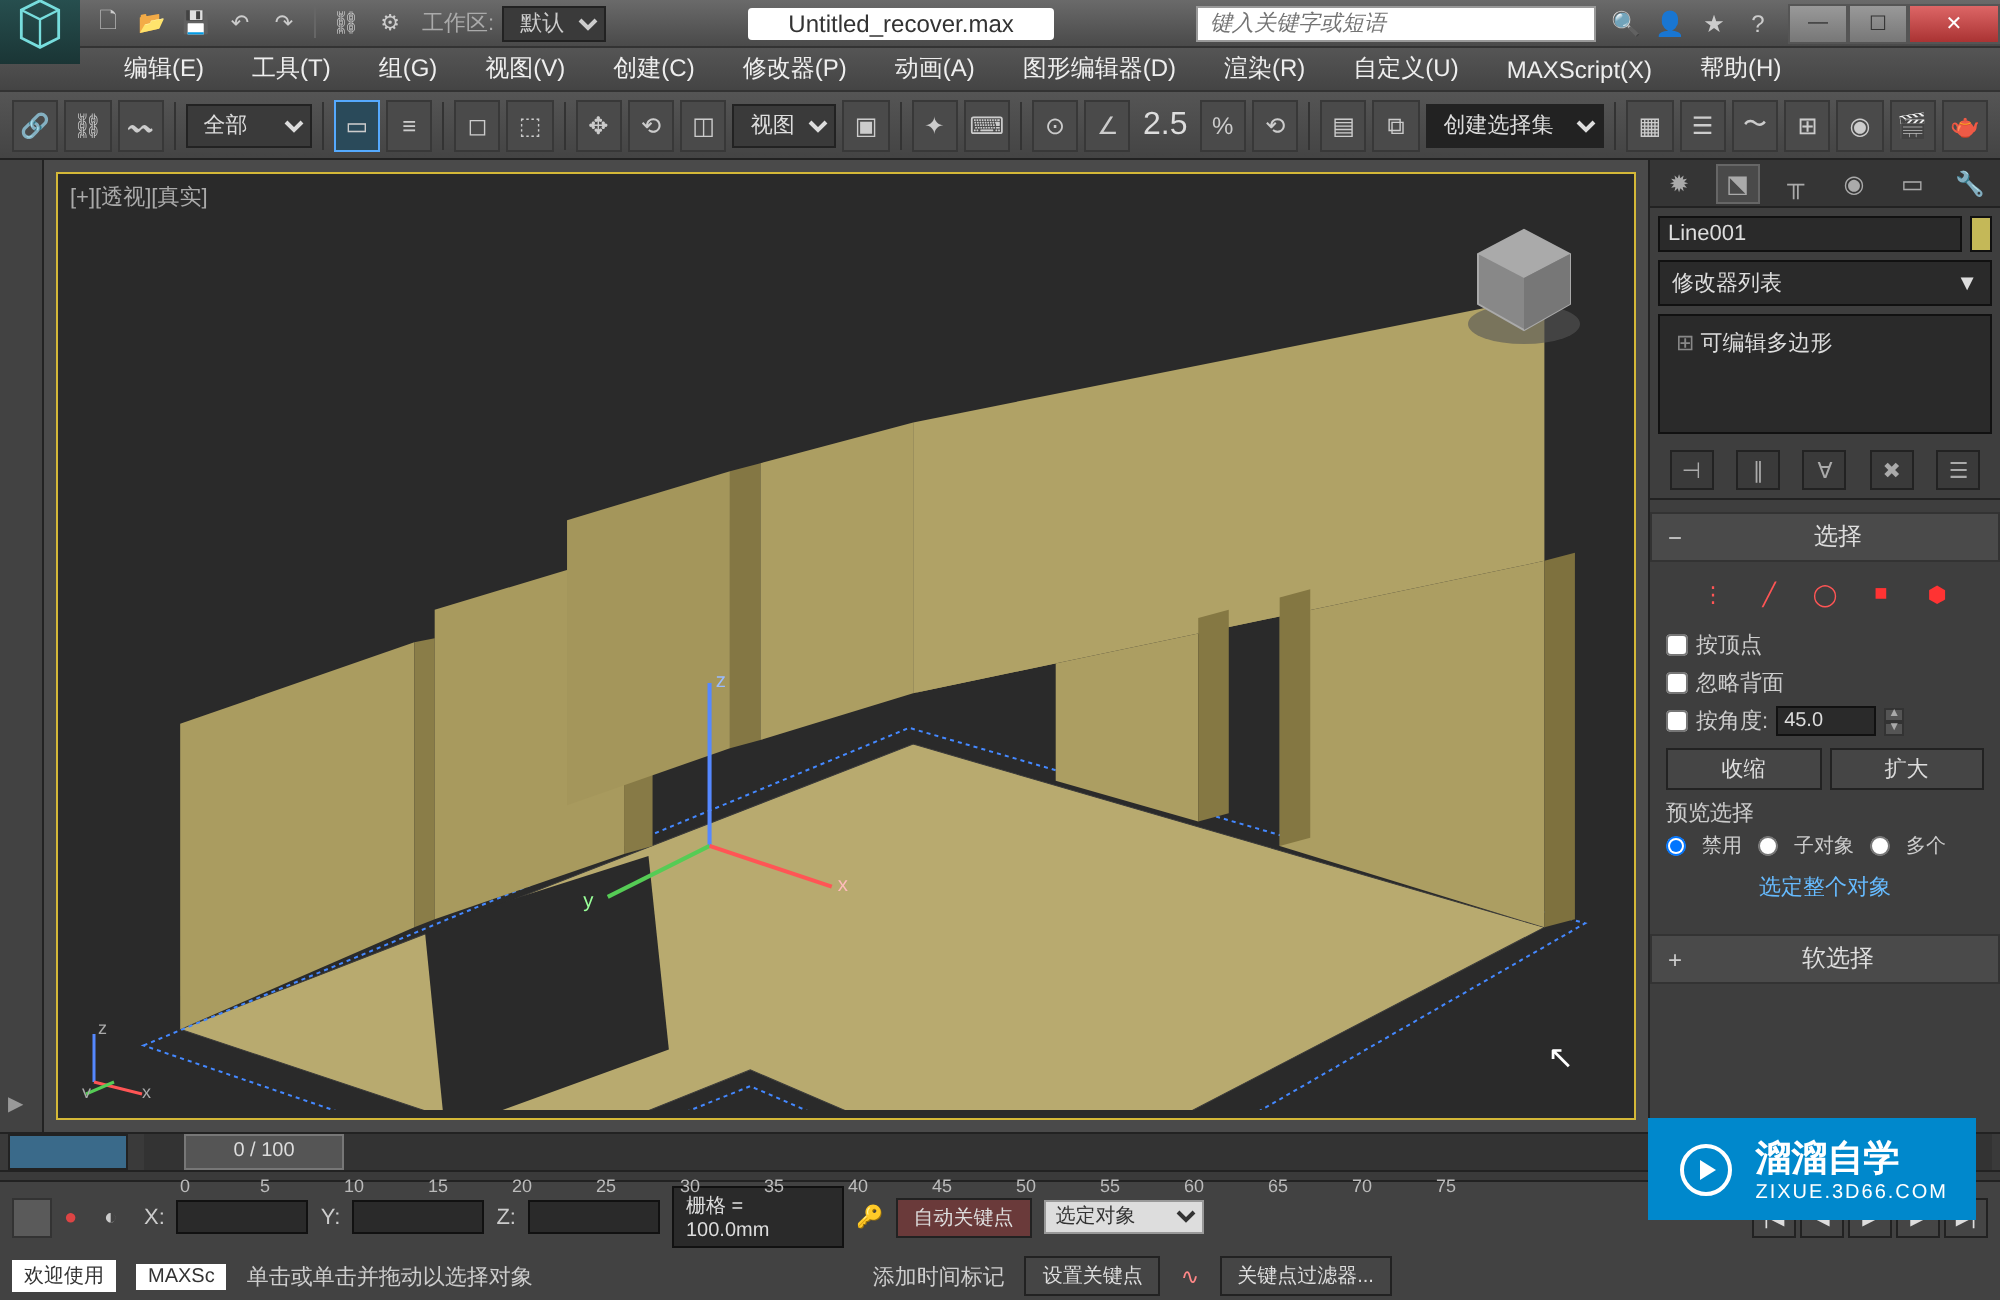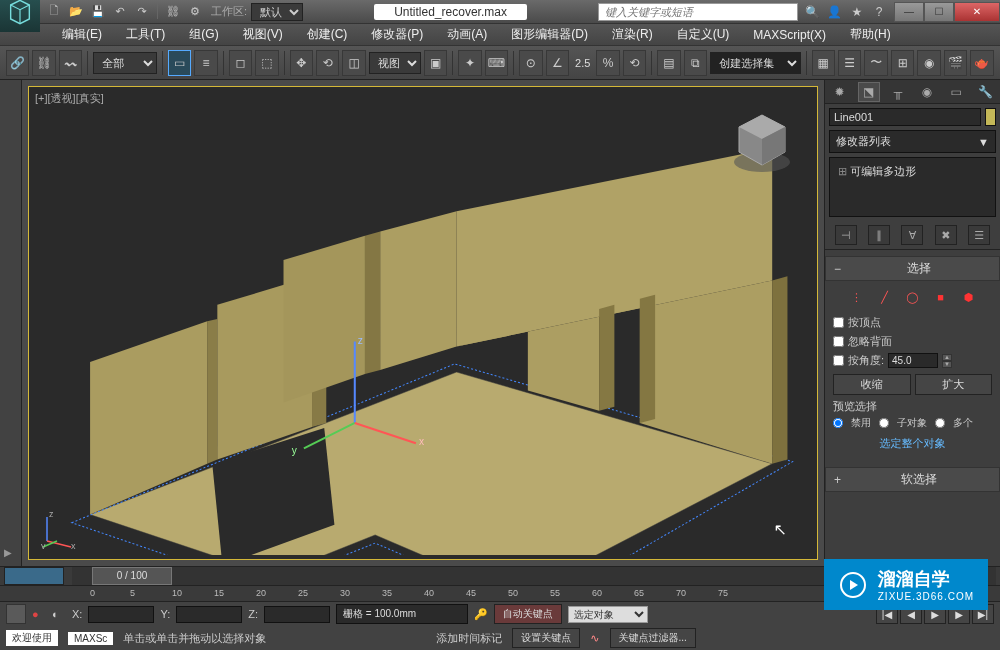--- a/index.html
+++ b/index.html
@@ -26,21 +26,21 @@
 
 .menubar { height: 22px; background: linear-gradient(#555, #444); display: flex; align-items: center; padding-left: 50px; border-bottom: 1px solid #333; }
 .menu-item { color: #eee; font-size: 12px; padding: 17px 12px; cursor: pointer; }
 
 
 .toolbar { height: 34px; background: linear-gradient(#555, #444); display: flex; align-items: center; padding: 0 6px; gap: 3px; border-bottom: 1px solid #222; }
 .tb-btn { width: 26px; height: 26px; display: flex; align-items: center; justify-content: center; background: #4a4a4a; border: 1px solid #383838; color: #ccc; font-size: 12px; cursor: pointer; }
 .tb-btn.active { background: #2a4a5a; border-color: #5af; }
 .tb-sep { width: 1px; height: 24px; background: #333; margin: 0 2px; }
 .tb-select { background: #3a3a3a; color: #ddd; border: 1px solid #222; font-size: 11px; padding: 2px 4px; height: 22px; }
-.tb-text { color: #ddd; font-size: 11px; margin: 0 3px; }
+.tb-text { color: #ddd; font-size: 16px; margin: 0 3px; }
 
 
 .main { display: flex; height: calc(100% - 164px); }
 .left-gutter { width: 22px; background: #424242; border-right: 1px solid #222; position: relative; }
 .left-gutter .arrow { position: absolute; bottom: 8px; left: 4px; color: #999; font-size: 10px; }
 
 
 .viewport-wrap { flex: 1; background: #4a4a4a; padding: 6px; position: relative; }
 .viewport { width: 100%; height: 100%; background: #2a2a2a; border: 1px solid #d4b838; position: relative; overflow: hidden; }
 .vp-label { position: absolute; top: 4px; left: 6px; color: #aaa; font-size: 11px; }
@@ -365,21 +365,21 @@
   <div class="status-row">
     <div style="width:20px;height:20px;background:#5a5a5a;border:1px solid #333"></div>
     <div style="width:14px;color:#d44">●</div>
     <div style="width:14px;color:#ccc">◐</div>
     <span>X:</span>
     <input class="status-field" style="width: 66px;">
     <span>Y:</span>
     <input class="status-field" style="width: 66px;">
     <span>Z:</span>
     <input class="status-field" style="width: 66px;">
-    <span class="status-field" style="width:132px">栅格 = 100.0mm</span>
+    <span class="status-field" style="width:86px">栅格 = 100.0mm</span>
     <span>🔑</span>
     <button class="status-btn" style="background:#6a3a3a">自动关键点</button>
     <select class="status-select" style="width:80px"><option>选定对象</option></select>
     <div class="transport">
       <button>|◀</button>
       <button>◀</button>
       <button>▶</button>
       <button>▶</button>
       <button>▶|</button>
     </div>

